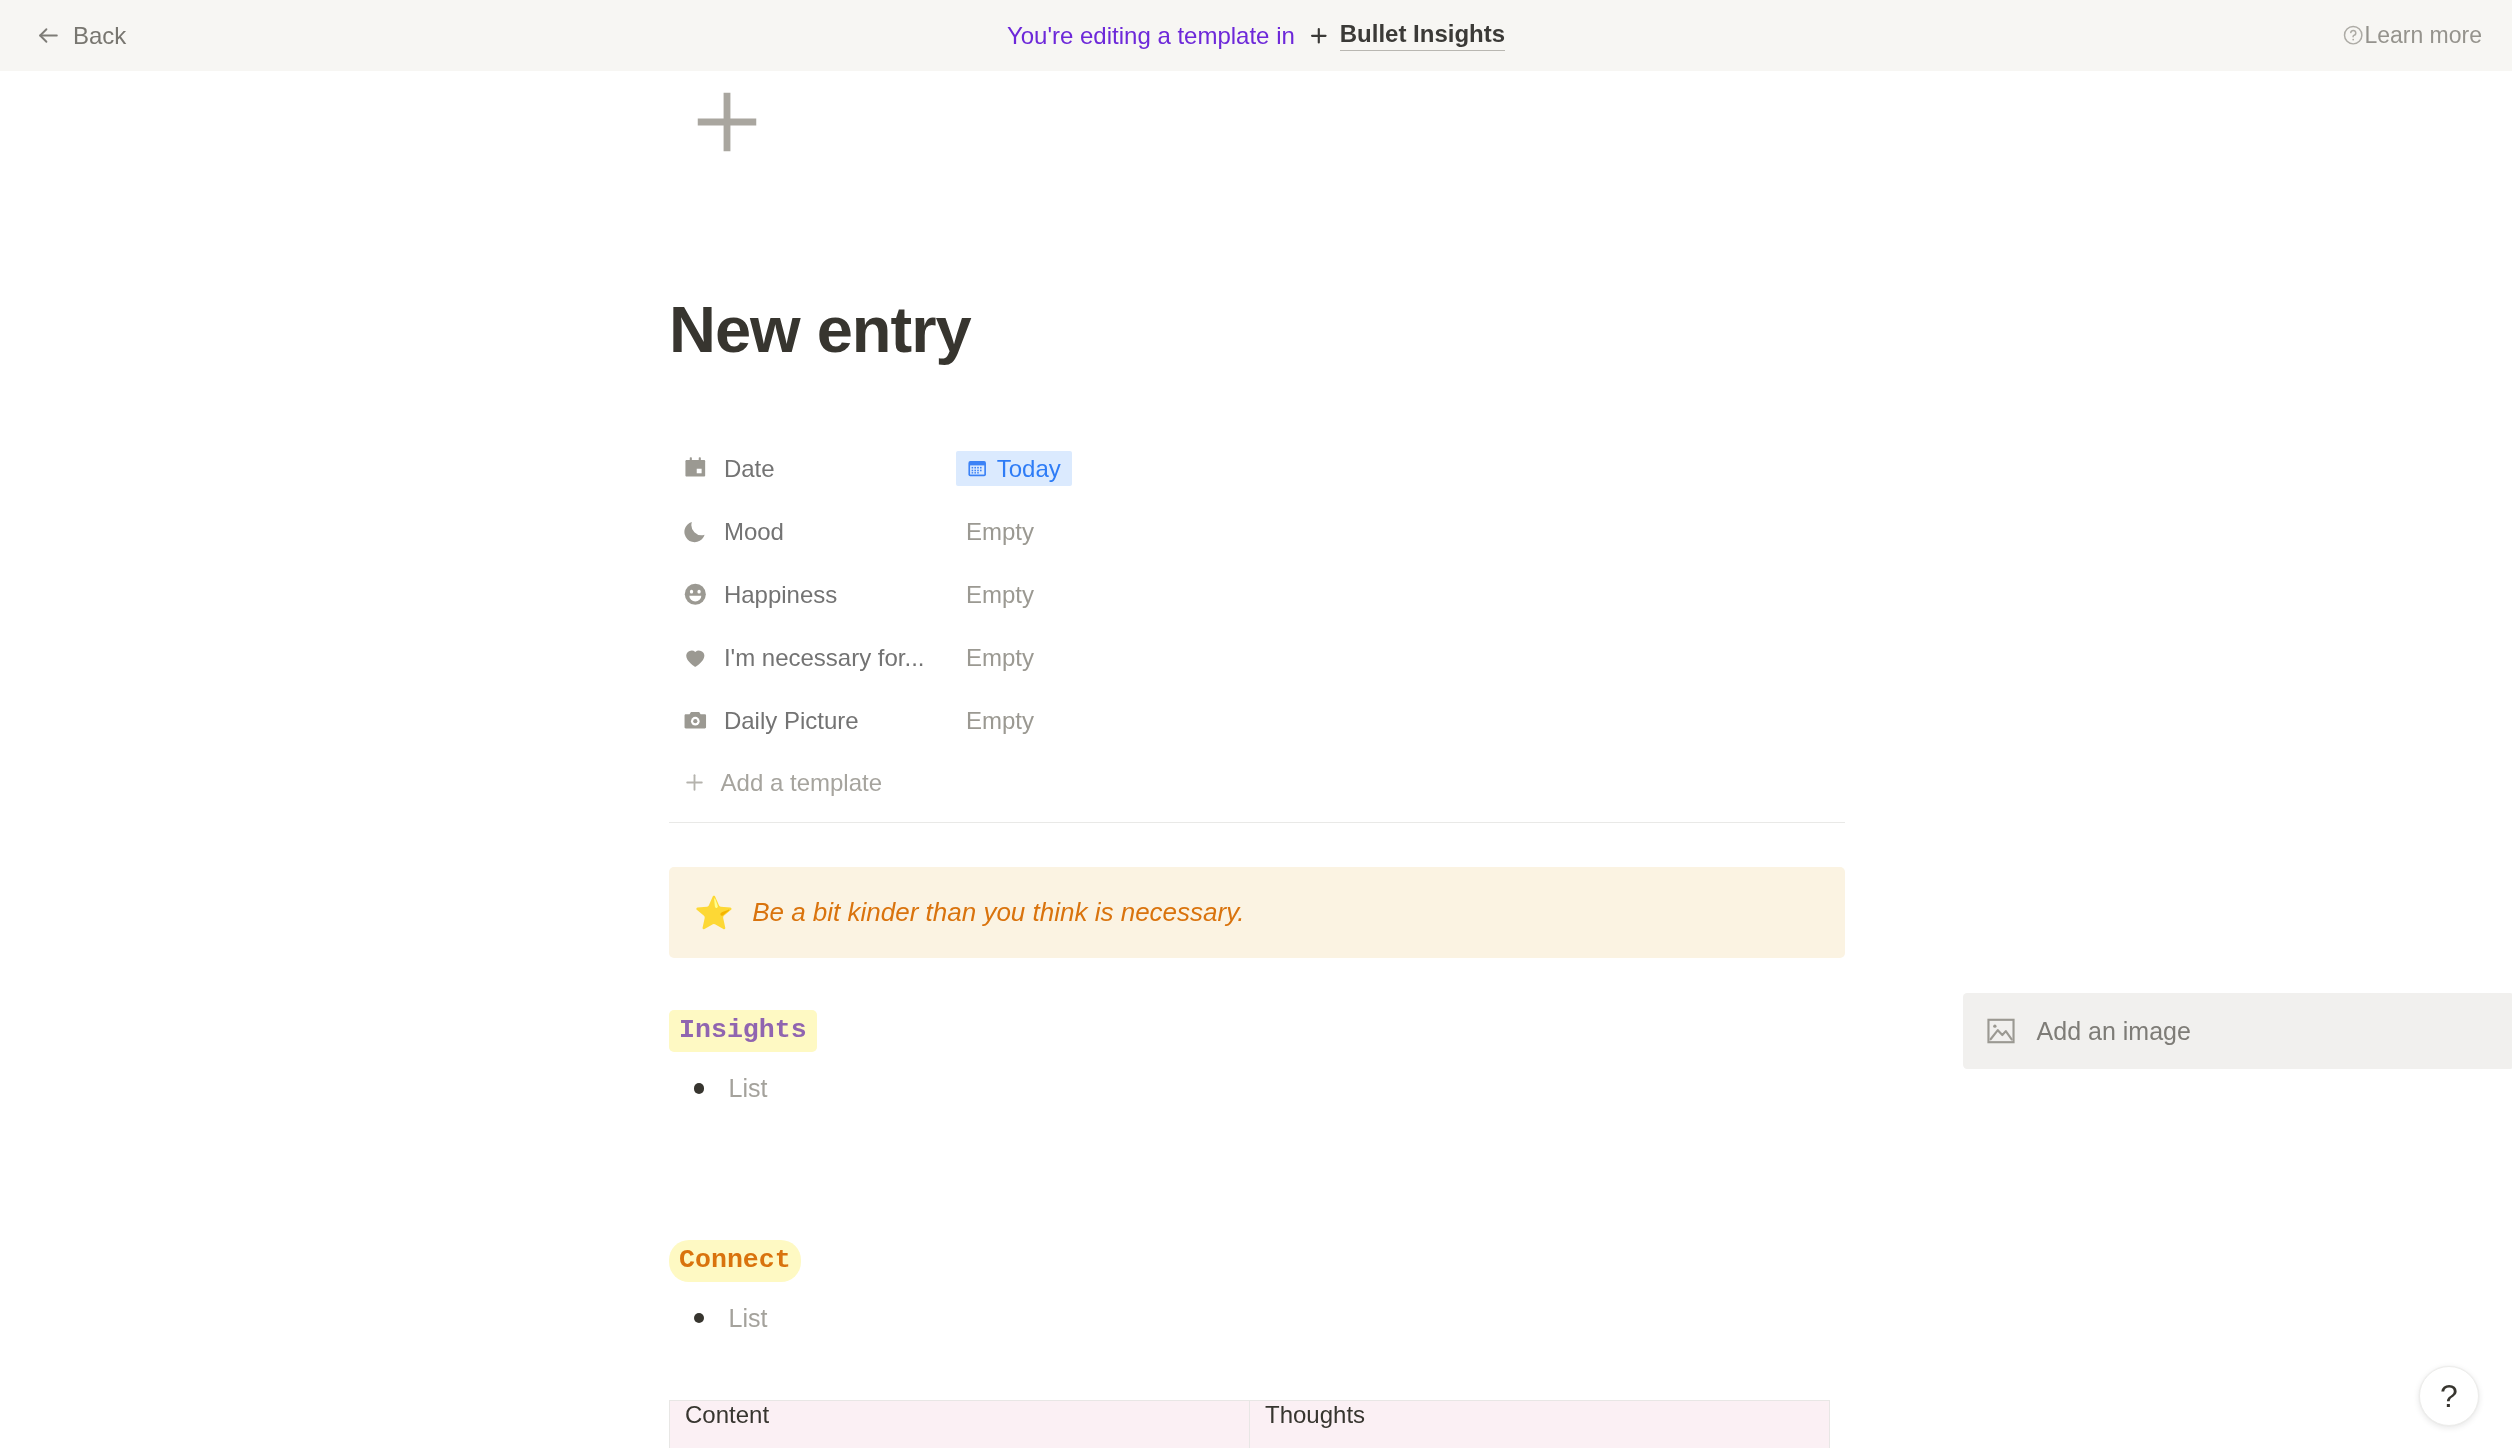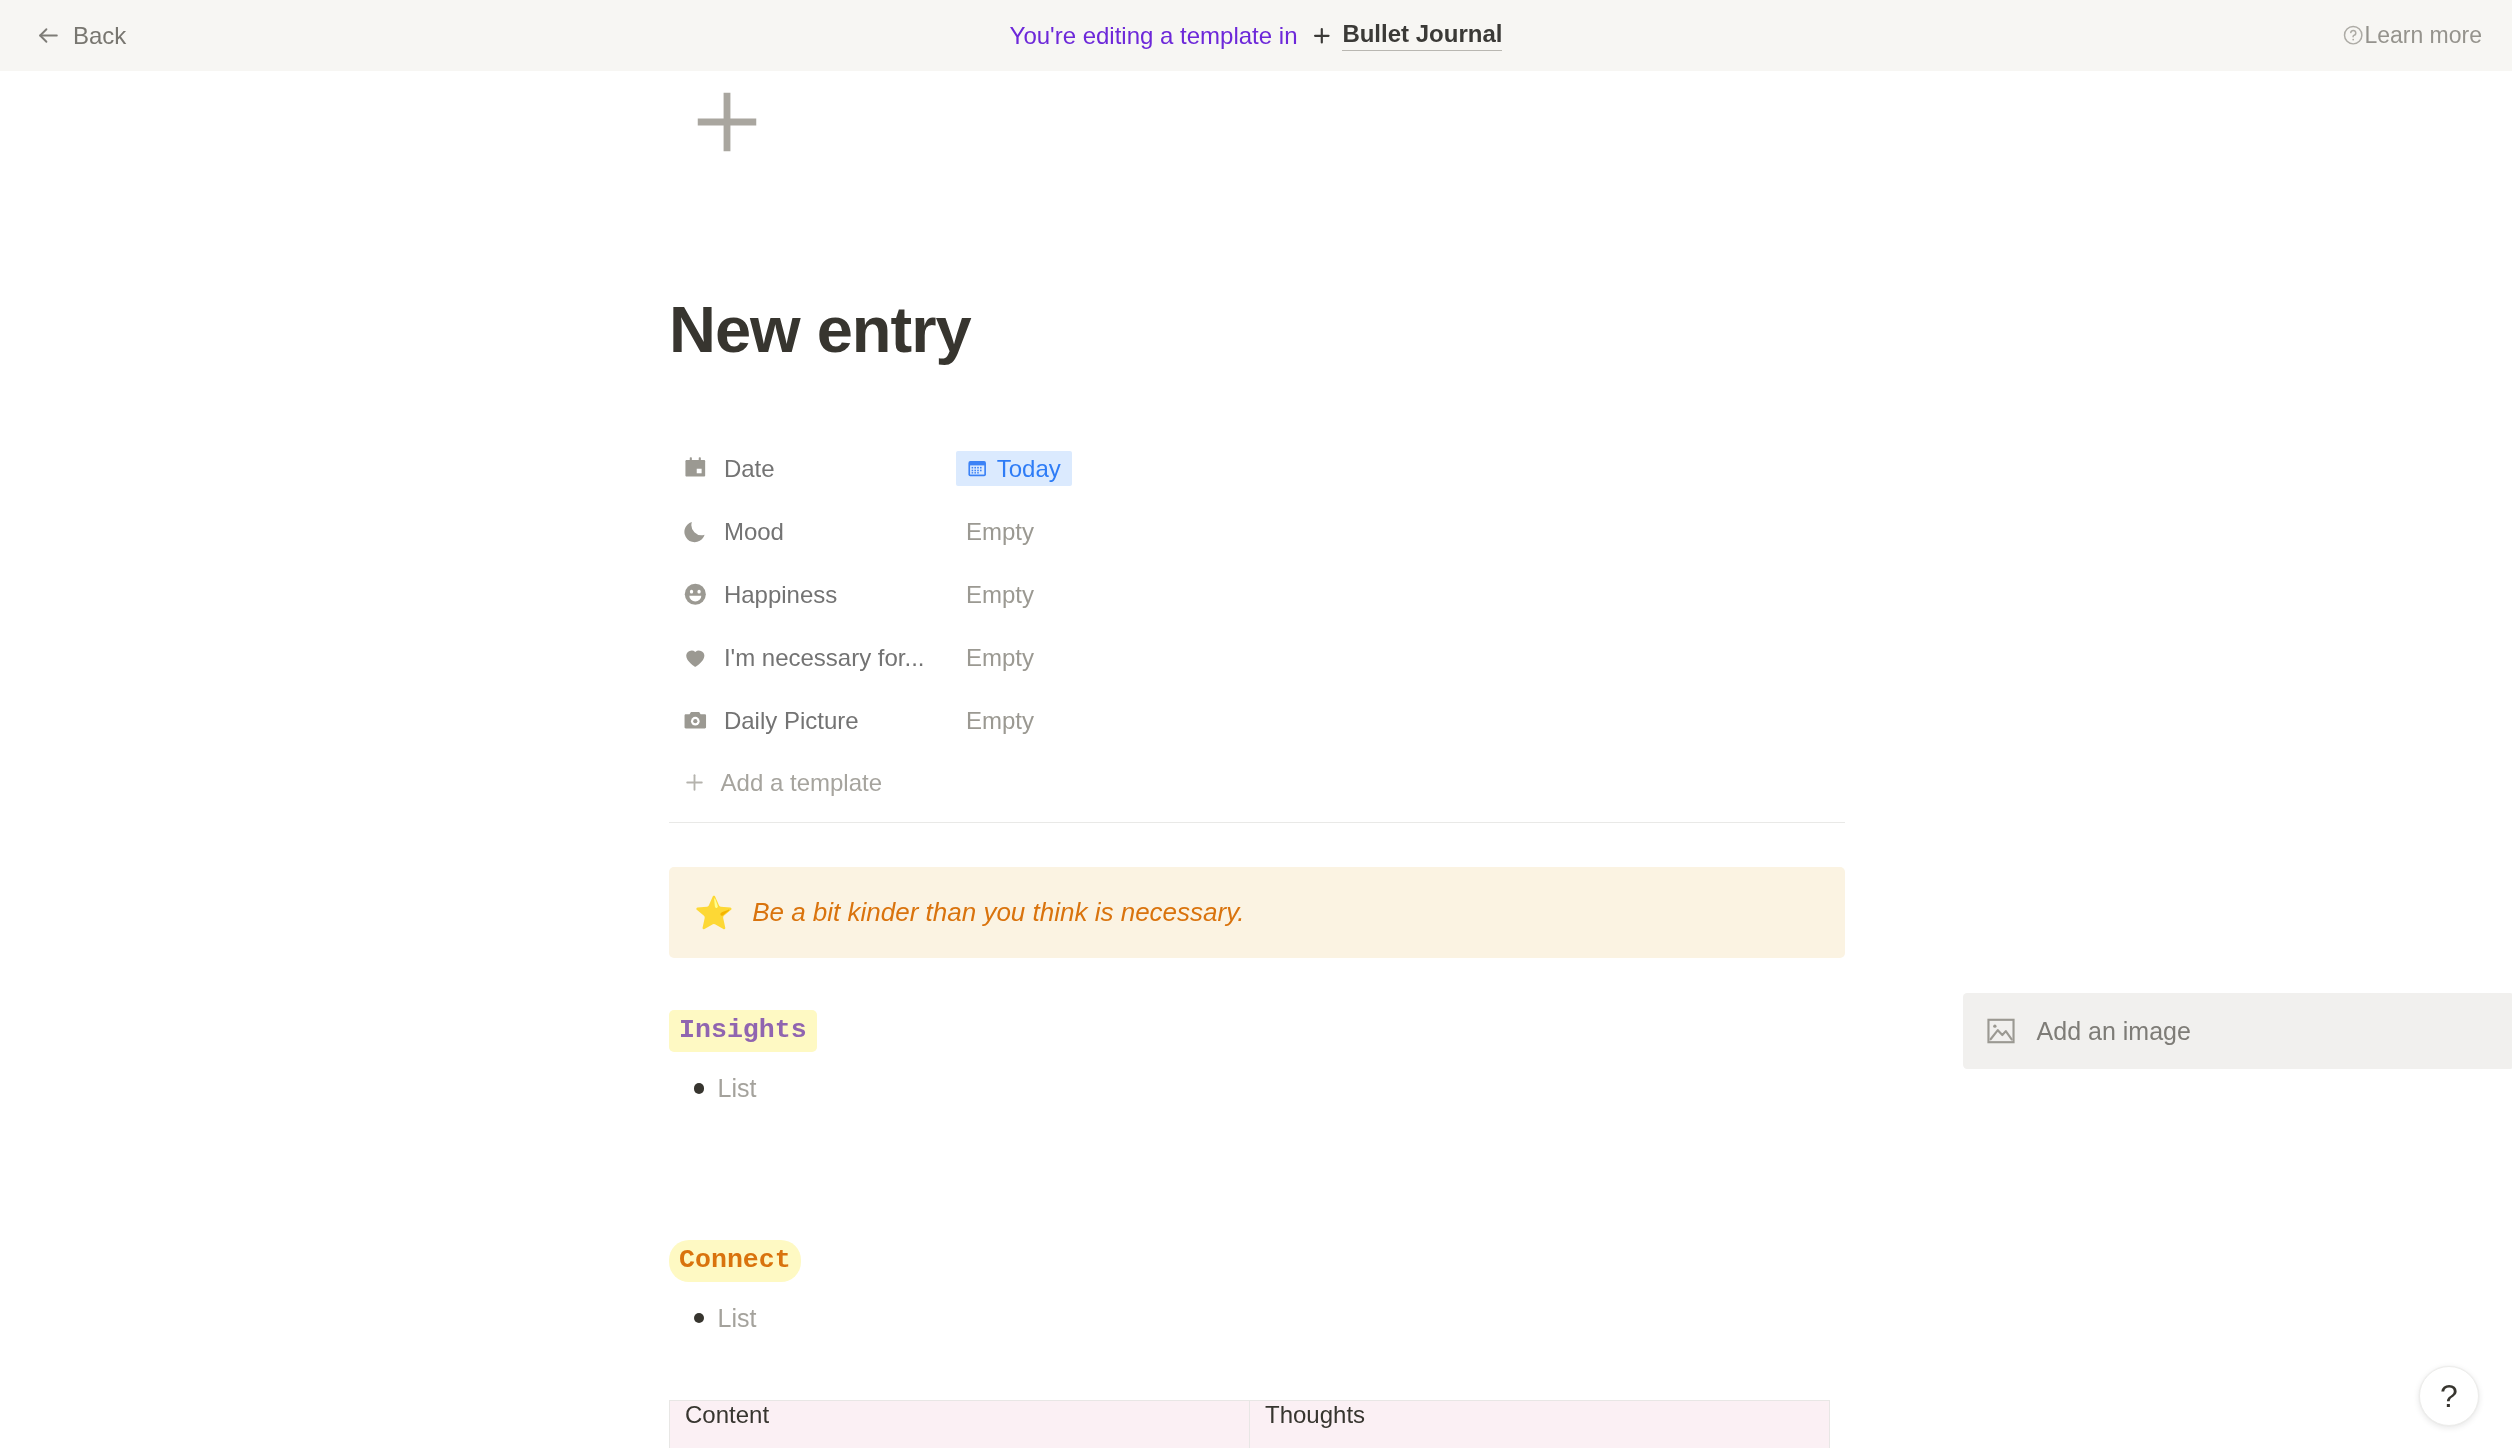--- a/index.html
+++ b/index.html
@@ -261,20 +261,21 @@
     display: block;
     width: 10.8px;
     height: 10.8px;
     border-radius: 50%;
     background: #37352F;
   }
   .bullet-text {
     font-size: 25px;
     color: #A4A29C;
     line-height: 1.3;
+    margin-left: 11px;
   }
 
   .section-gap { height: 135px; }
 
   .add-image-block {
     width: 551px;
     height: 76px;
     background: #F1F0EE;
     border-radius: 4.2px;
     display: flex;
@@ -356,21 +357,21 @@
 
   <div class="topbar-center">
     <span class="editing-text">You're editing a template in</span>
     <span class="template-chip">
       <span class="plus-mini">
         <svg viewBox="0 0 24 24" width="21.6" height="21.6" fill="none" stroke="#3B3A37" stroke-width="2.4" stroke-linecap="round">
           <line x1="12" y1="4.5" x2="12" y2="19.5"></line>
           <line x1="4.5" y1="12" x2="19.5" y2="12"></line>
         </svg>
       </span>
-      <span class="template-name">Bullet Journal</span>
+      <span class="template-name">Bullet Insights</span>
     </span>
   </div>
 
   <div class="learn-more">
     <span class="qmark-circle">
       <svg viewBox="0 0 24 24" width="22.4" height="22.4" fill="none" stroke="#ADABA5" stroke-width="1.6">
         <circle cx="12" cy="12" r="9.3"></circle>
         <path d="M9.4 9.2a2.7 2.7 0 1 1 3.2 3.0c-.5.2-.7.6-.7 1.1v.5" stroke-linecap="round" fill="none"></path>
         <circle cx="12" cy="16.7" r="0.95" fill="#ADABA5" stroke="none"></circle>
       </svg>

